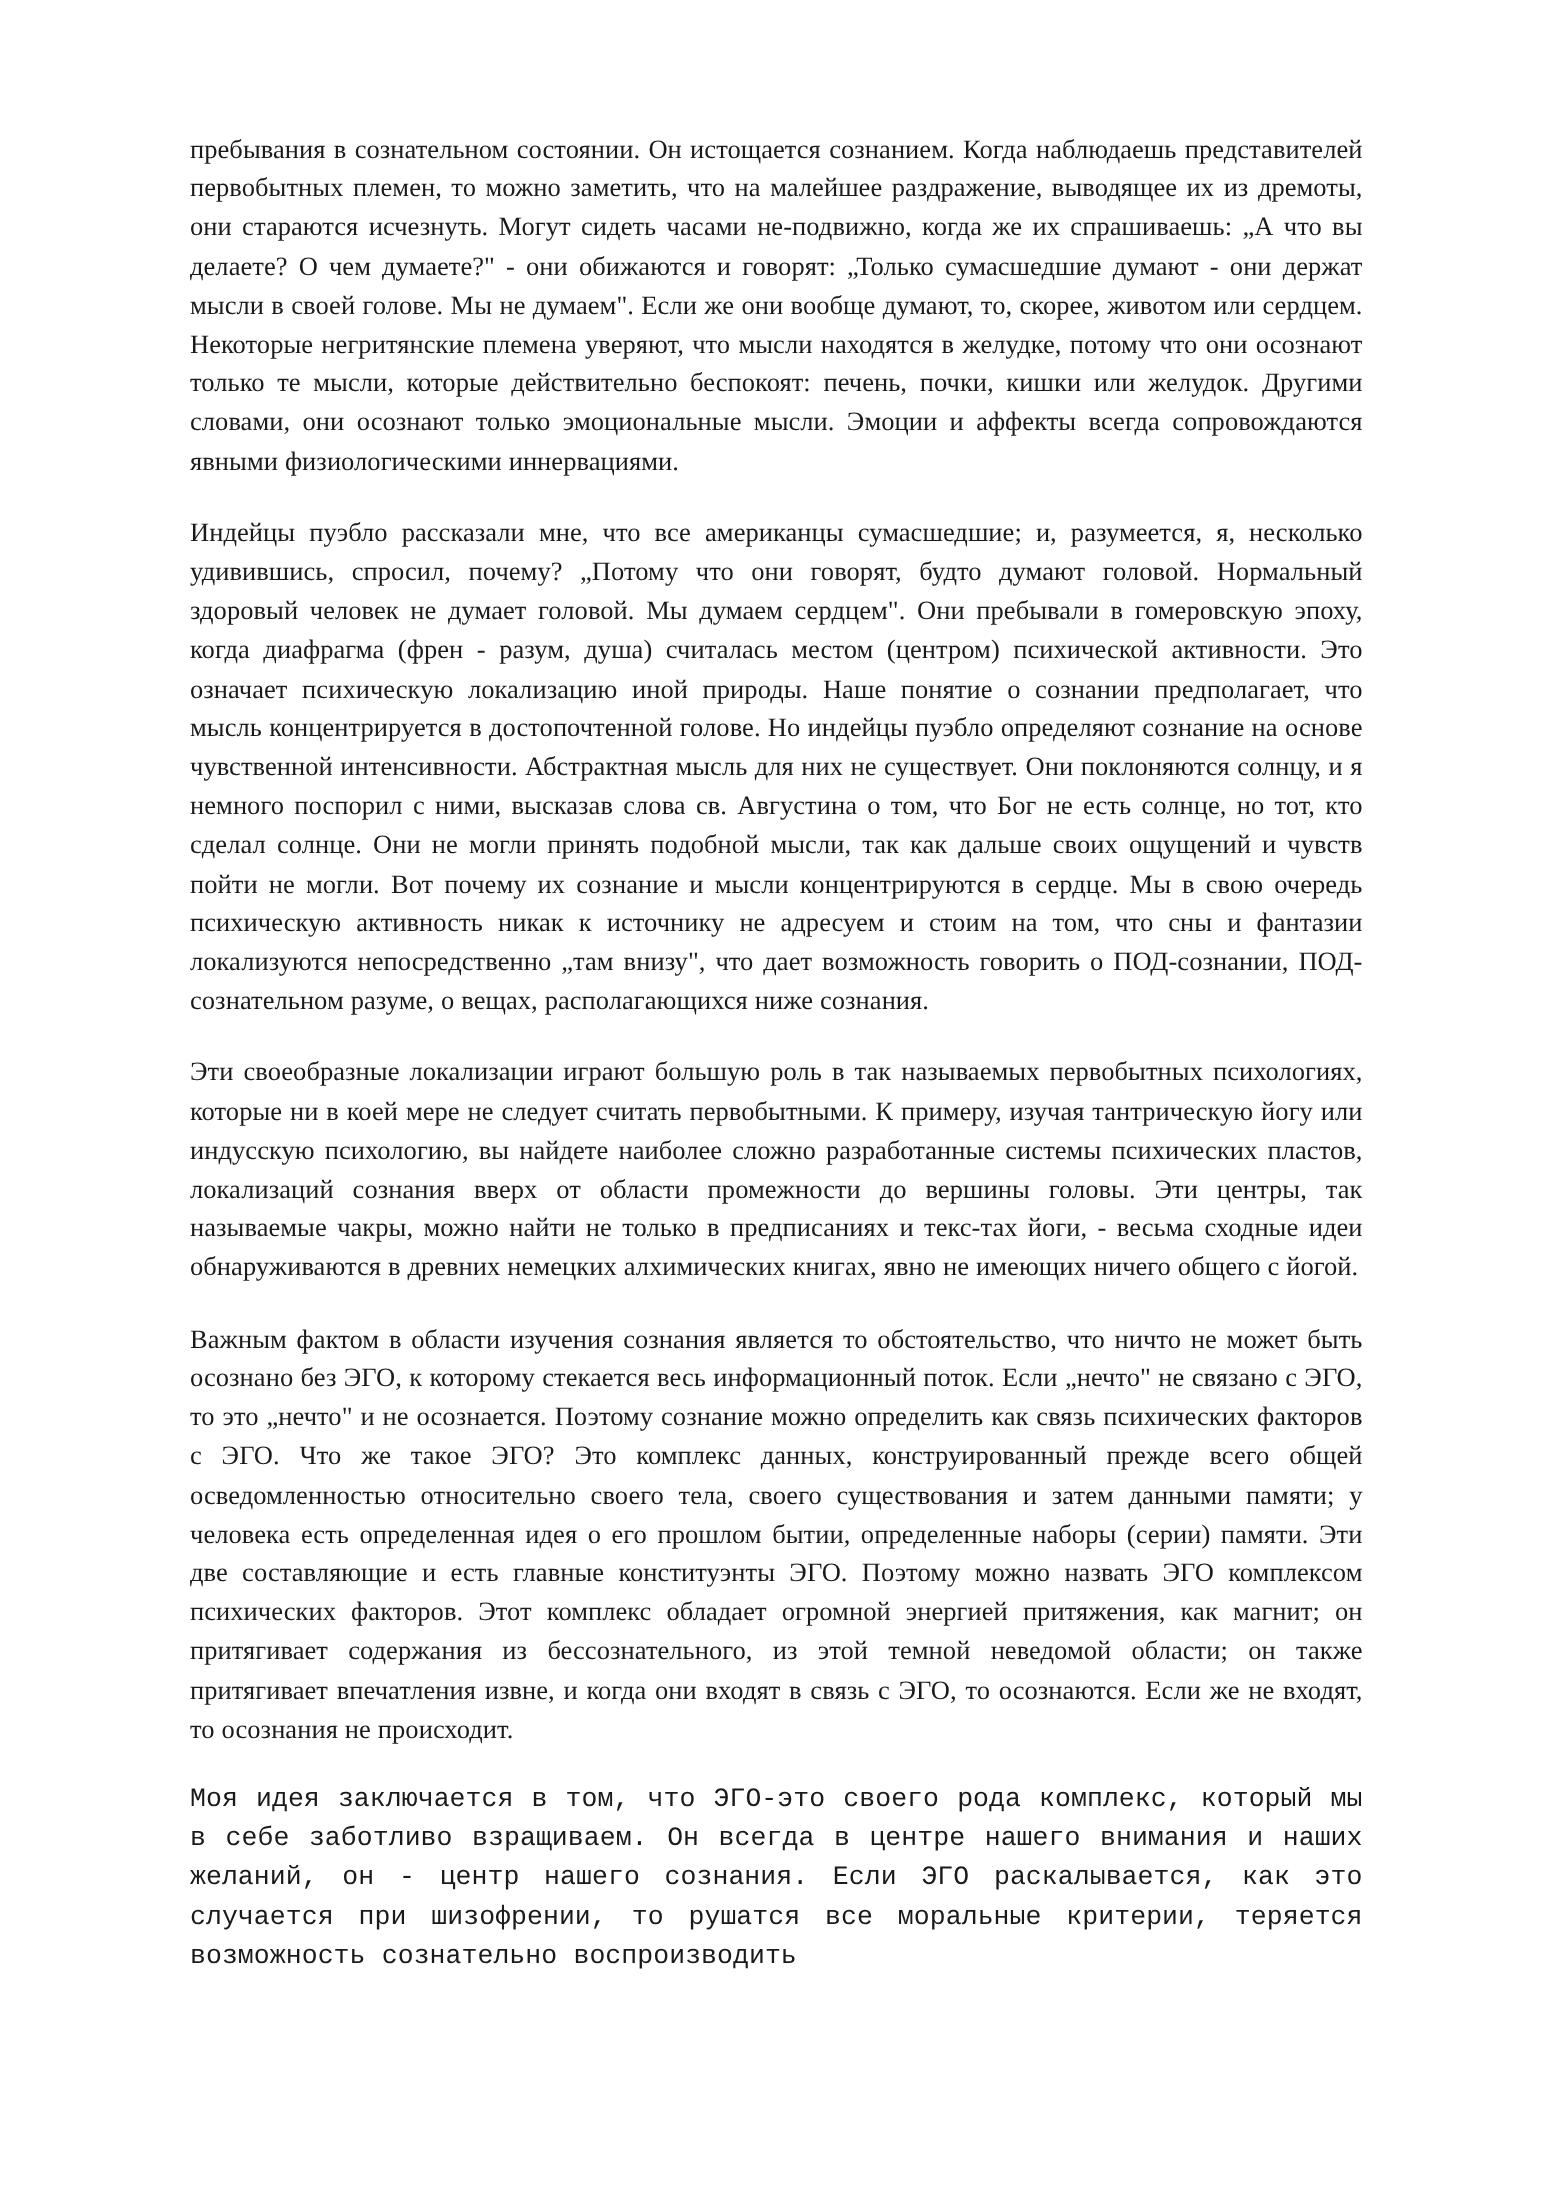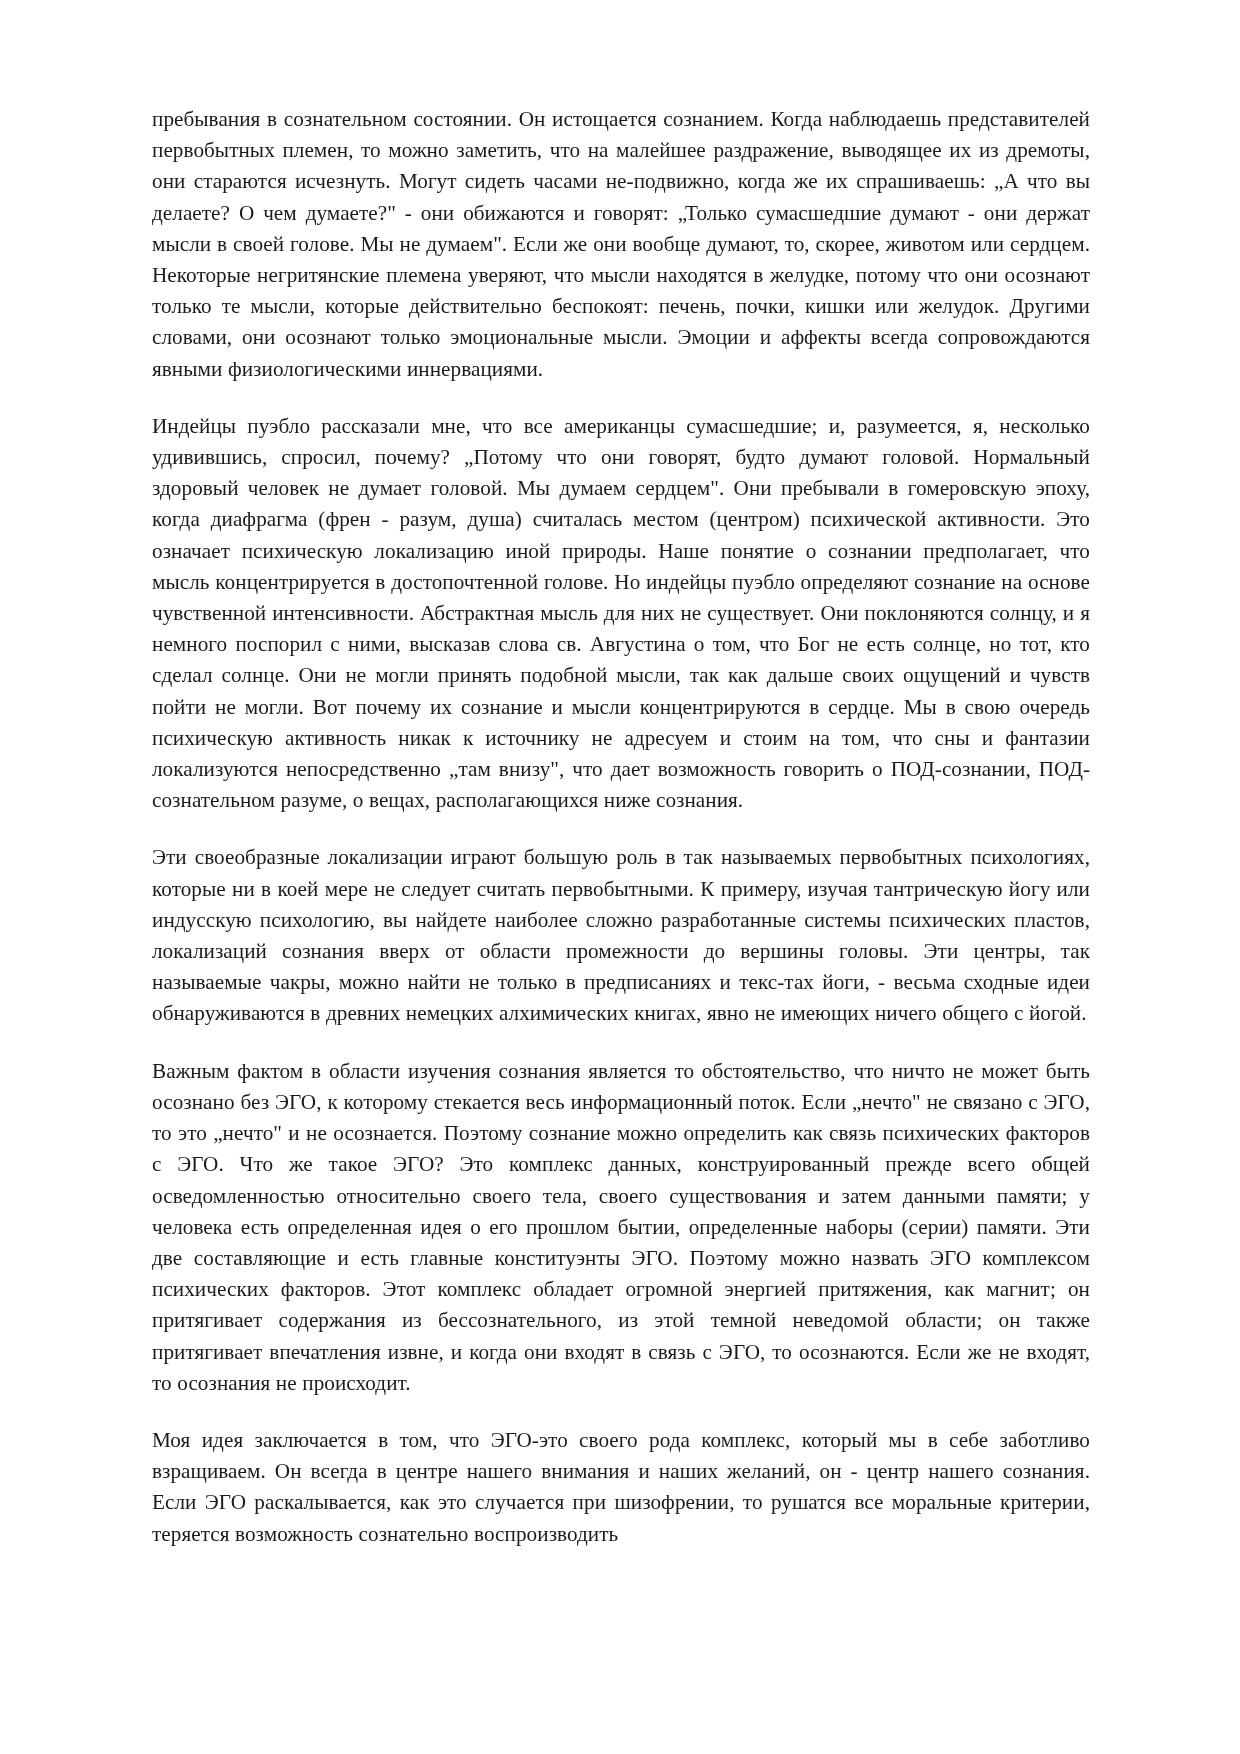--- a/index.html
+++ b/index.html
@@ -32,20 +32,21 @@
     line-height: 31.2px;
     text-align: justify;
     text-justify: inter-word;
     word-spacing: 0.2px;
     letter-spacing: 0.05px;
     hyphens: none;
     text-indent: 0;
   }
   p.para:last-child {
     margin-bottom: 0;
+    font-family: Liberation Mono, monospace;
   }
 </style>
 </head>
 <body>
 
 <div class="page">
   <div class="doc-body">
     <p class="para">пребывания в сознательном состоянии. Он истощается сознанием. Когда наблюдаешь представителей первобытных племен, то можно заметить, что на малейшее раздражение, выводящее их из дремоты, они стараются исчезнуть. Могут сидеть часами не-подвижно, когда же их спрашиваешь: „А что вы делаете? О чем думаете?" - они обижаются и говорят: „Только сумасшедшие думают - они держат мысли в своей голове. Мы не думаем". Если же они вообще думают, то, скорее, животом или сердцем. Некоторые негритянские племена уверяют, что мысли находятся в желудке, потому что они осознают только те мысли, которые действительно беспокоят: печень, почки, кишки или желудок. Другими словами, они осознают только эмоциональные мысли. Эмоции и аффекты всегда сопровождаются явными физиологическими иннервациями.</p>
     <p class="para">Индейцы пуэбло рассказали мне, что все американцы сумасшедшие; и, разумеется, я, несколько удивившись, спросил, почему? „Потому что они говорят, будто думают головой. Нормальный здоровый человек не думает головой. Мы думаем сердцем". Они пребывали в гомеровскую эпоху, когда диафрагма (френ - разум, душа) считалась местом (центром) психической активности. Это означает психическую локализацию иной природы. Наше понятие о сознании предполагает, что мысль концентрируется в достопочтенной голове. Но индейцы пуэбло определяют сознание на основе чувственной интенсивности. Абстрактная мысль для них не существует. Они поклоняются солнцу, и я немного поспорил с ними, высказав слова св. Августина о том, что Бог не есть солнце, но тот, кто сделал солнце. Они не могли принять подобной мысли, так как дальше своих ощущений и чувств пойти не могли. Вот почему их сознание и мысли концентрируются в сердце. Мы в свою очередь психическую активность никак к источнику не адресуем и стоим на том, что сны и фантазии локализуются непосредственно „там внизу", что дает возможность говорить о ПОД-сознании, ПОД-сознательном разуме, о вещах, располагающихся ниже сознания.</p>
     <p class="para">Эти своеобразные локализации играют большую роль в так называемых первобытных психологиях, которые ни в коей мере не следует считать первобытными. К примеру, изучая тантрическую йогу или индусскую психологию, вы найдете наиболее сложно разработанные системы психических пластов, локализаций сознания вверх от области промежности до вершины головы. Эти центры, так называемые чакры, можно найти не только в предписаниях и текс-тах йоги, - весьма сходные идеи обнаруживаются в древних немецких алхимических книгах, явно не имеющих ничего общего с йогой.</p>

